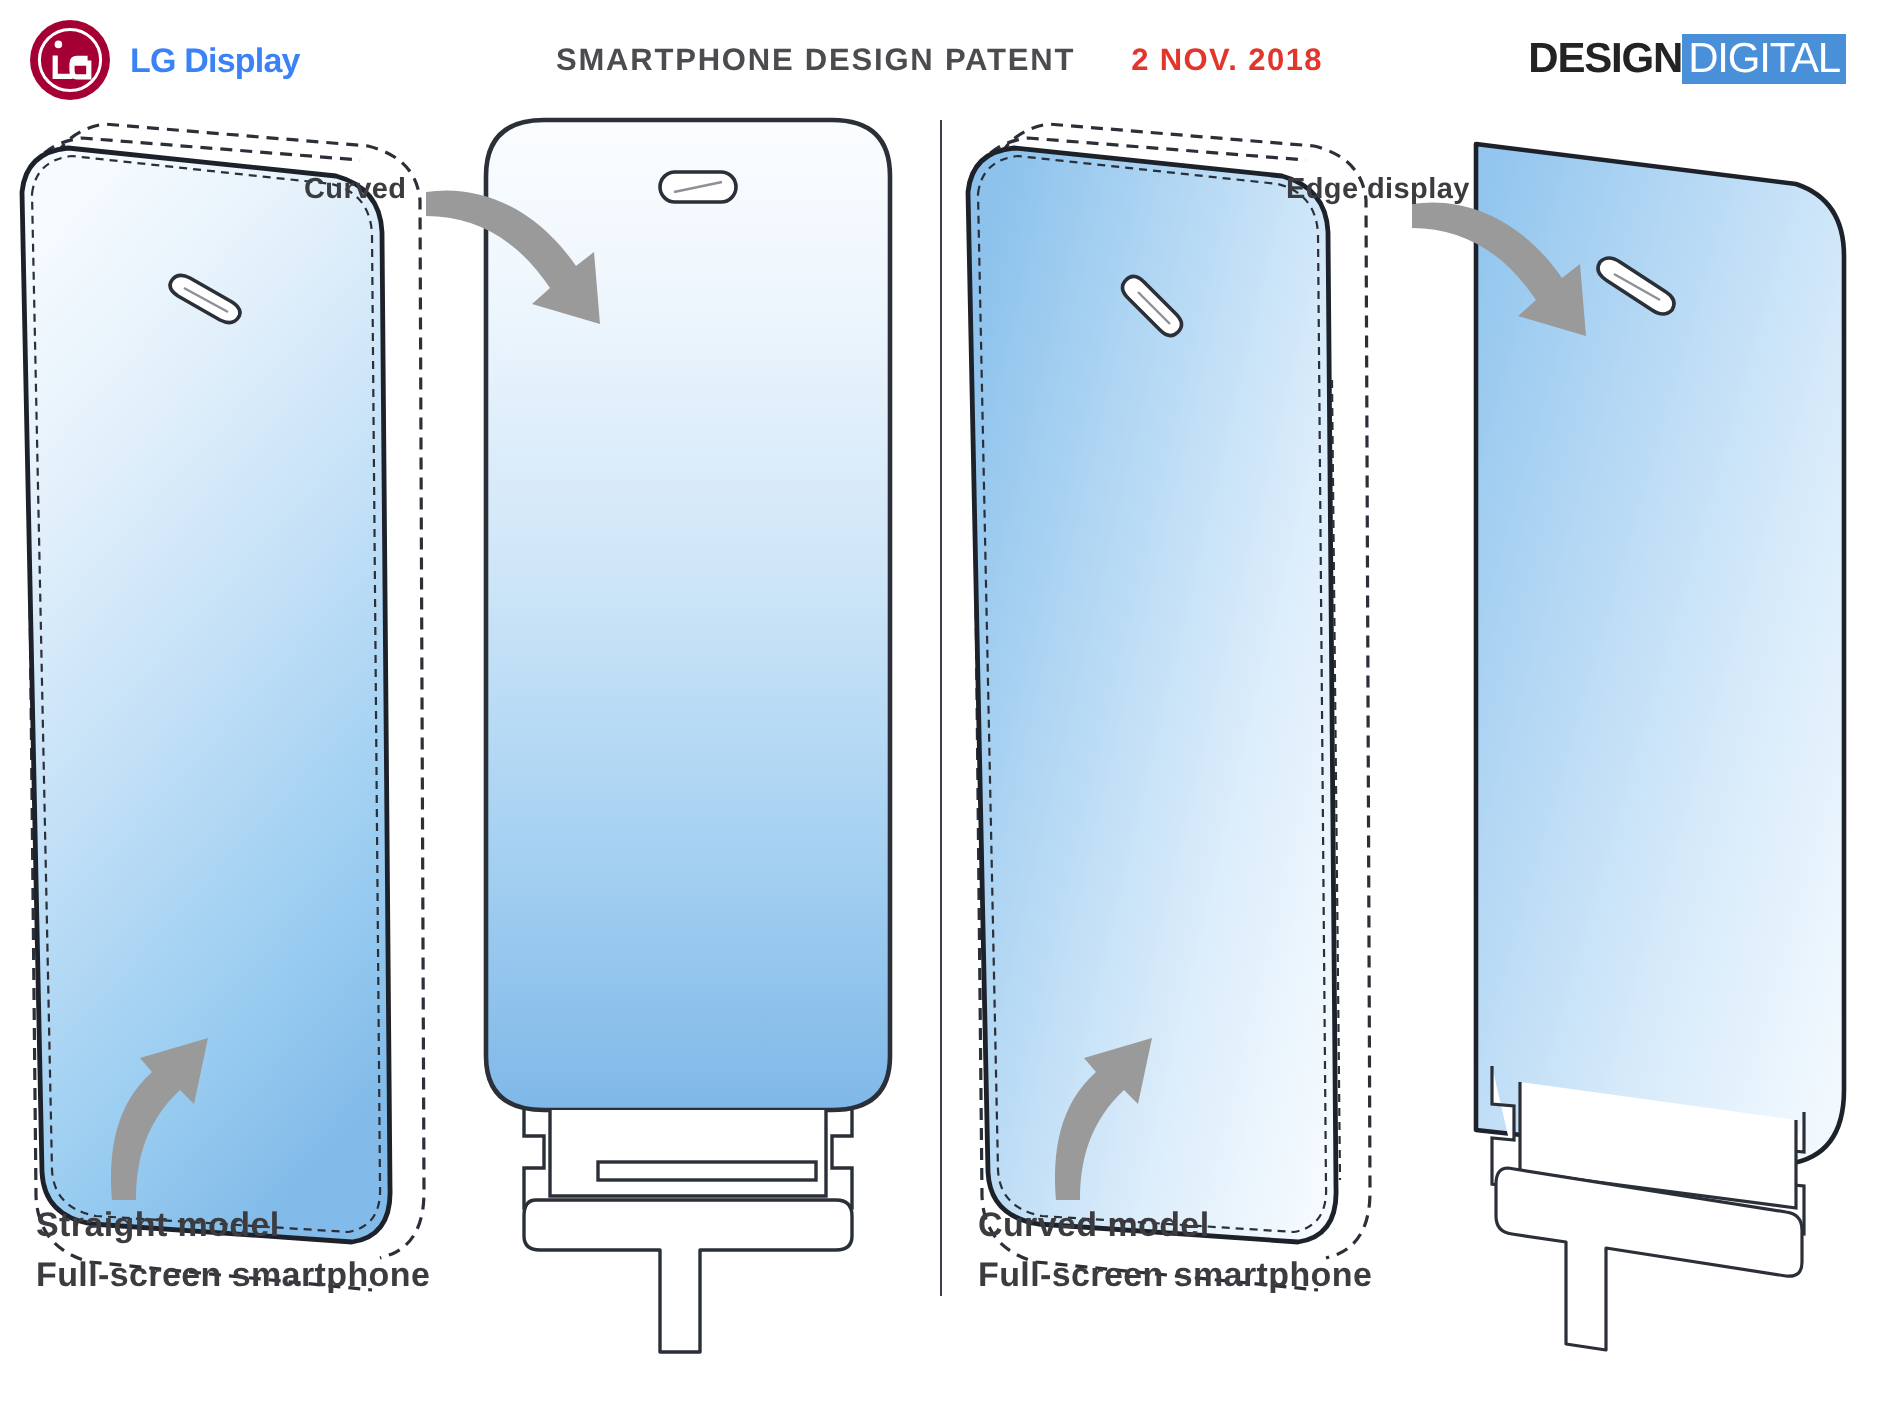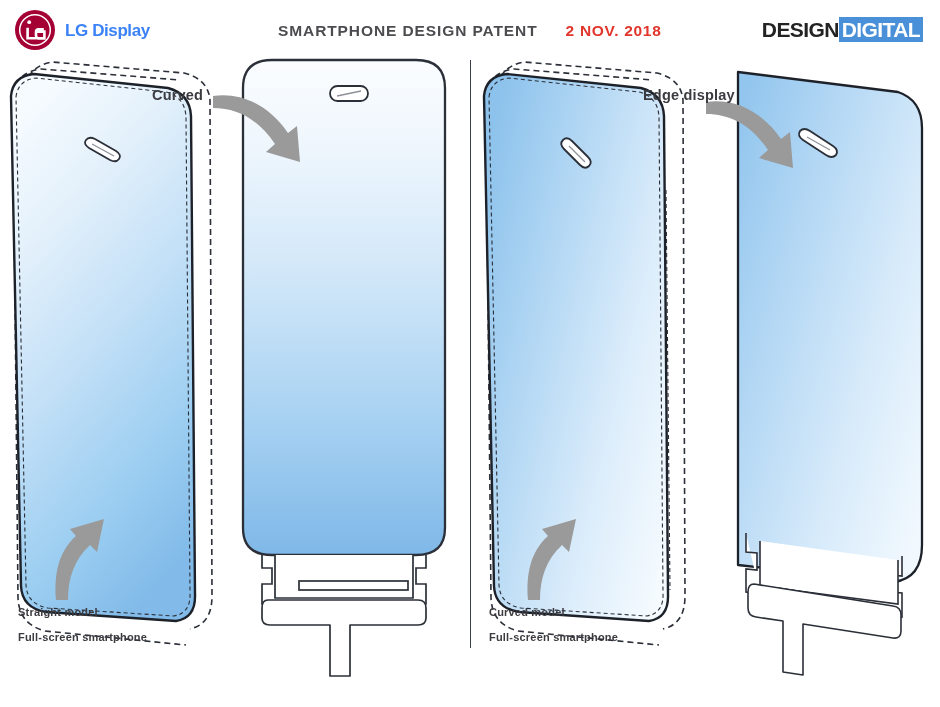--- a/index.html
+++ b/index.html
@@ -81,21 +81,21 @@
   }
   .lgd-a {
     font-size: 21px;
     font-weight: bold;
     color: #232323;
     letter-spacing: -0.6px;
     line-height: 25px;
   }
   .lgd-b {
     font-size: 21px;
-    font-weight: bold;
+    font-weight: normal;
     color: #ffffff;
     background: #4a90d9;
     letter-spacing: -0.6px;
     line-height: 25px;
     padding: 0 3px 0 3px;
   }
 
   
   .divider {
     position: absolute;
@@ -120,21 +120,21 @@
   .callout {
     position: absolute;
     font-size: 14.5px;
     font-weight: bold;
     color: #3b3b40;
     letter-spacing: 0.2px;
     white-space: nowrap;
   }
   .caption {
     position: absolute;
-    font-size: 11px;
+    font-size: 17px;
     font-weight: bold;
     color: #3b3b40;
     letter-spacing: 0.2px;
     white-space: nowrap;
     line-height: 25px;
   }
   #label-display  { left: 152px; top: 87px; }
   #label-edge     { left: 643px; top: 87px; }
   #cap-left       { left: 18px;  top: 600px; }
   #cap-right      { left: 489px; top: 600px; }

